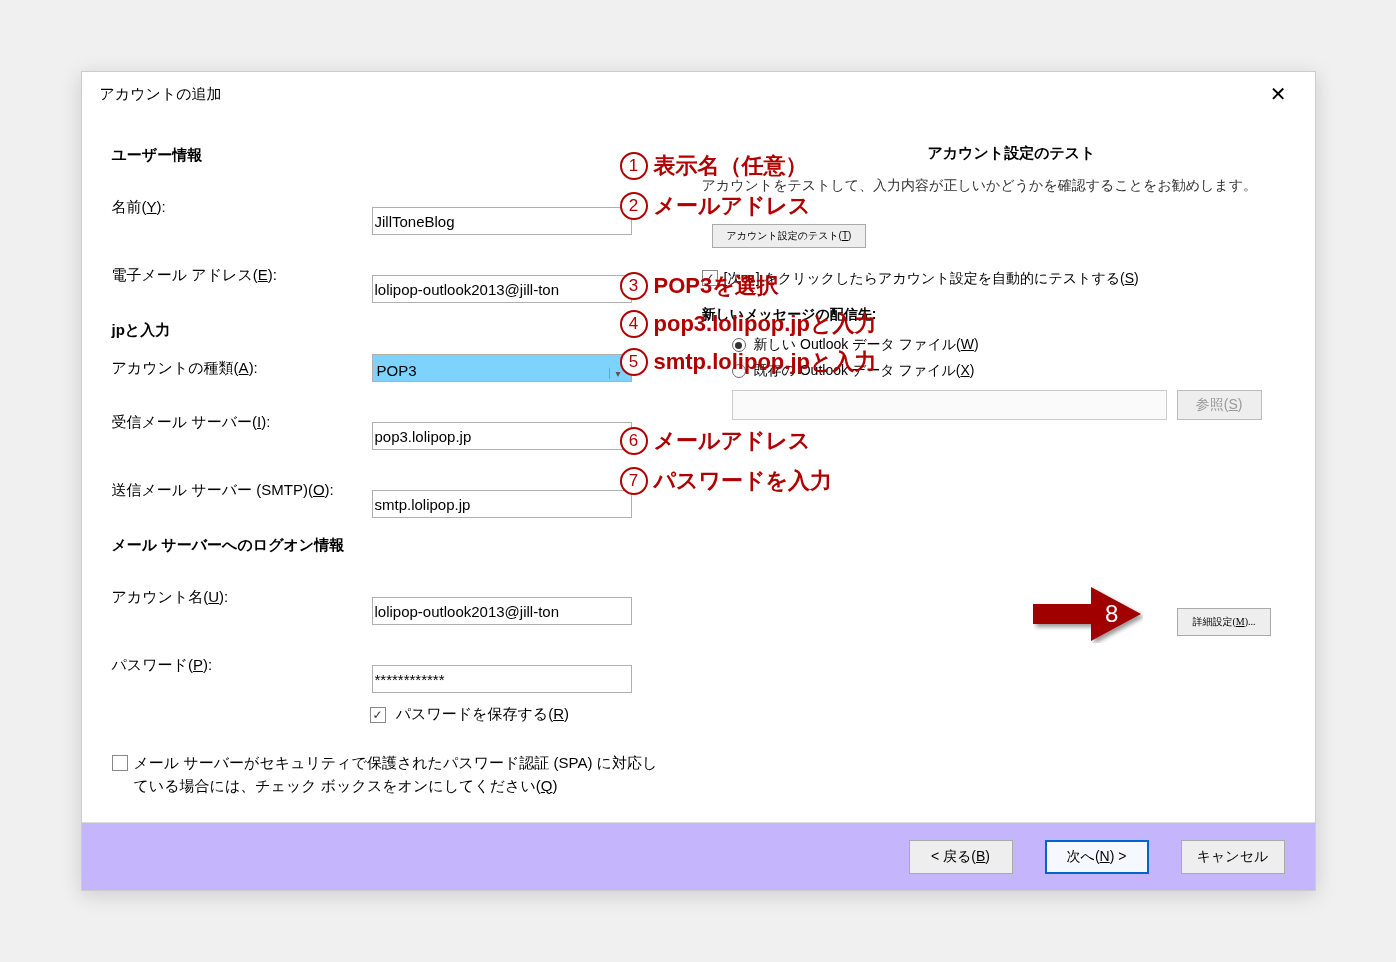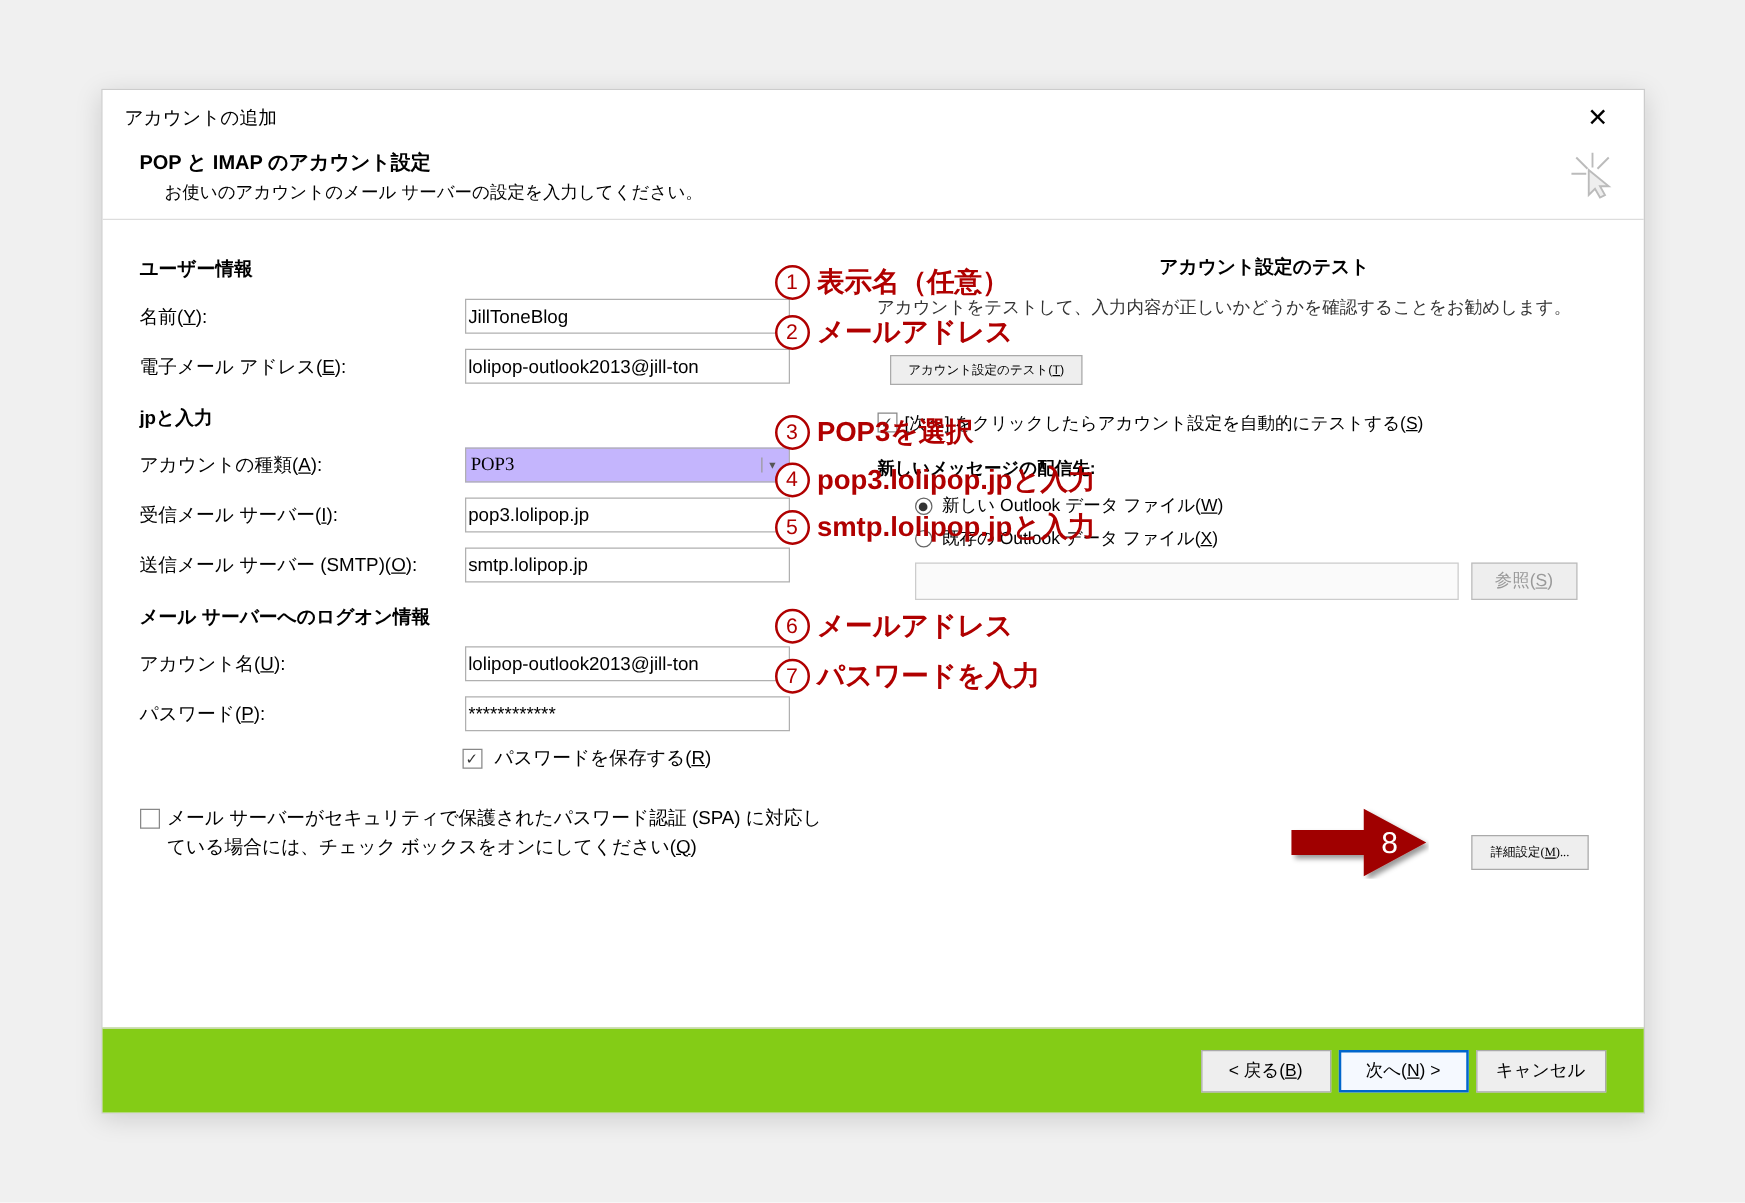--- a/index.html
+++ b/index.html
@@ -62,32 +62,33 @@
       margin-bottom: 12px;
     }
     .label { width: 260px; font-size: 15px; }
     .input {
       width: 260px;
       height: 28px;
       border: 1px solid #b0b0b0;
       padding: 2px 2px;
       font-size: 15px;
       font-family: Arial, sans-serif;
+      margin-top: 28px;
     }
     .select {
       width: 260px;
       height: 28px;
       border: 1px solid #b0b0b0;
       padding: 2px 4px;
       font-size: 15px;
-      background: #c4b5fd;
-      display: flex;
-      align-items: center;
+      background: #7dd3fc;
+      display: flex;
+      align-items: flex-end;
       justify-content: space-between;
-      font-family: Liberation Serif, serif;
+      font-family: Liberation Sans, sans-serif;
     }
     .select-btn {
       width: 18px;
       text-align: center;
       border-left: 1px solid #999;
       cursor: pointer;
       font-size: 10px;
       color: #555;
     }
     .checkbox {
@@ -207,22 +208,22 @@
     .footer {
       position: absolute;
       bottom: 0;
       width: 100%;
       height: 68px;
       border-top: 1px solid #ddd;
       display: flex;
       align-items: center;
       justify-content: flex-end;
       padding-right: 30px;
-      gap: 6px;
-      background: #84cc16;
+      gap: 32px;
+      background: #c4b5fd;
     }
     .footer button {
       min-width: 104px;
       height: 34px;
       background: #eee;
       border: 1px solid #aaa;
       font-size: 14px;
       font-family: inherit;
       cursor: pointer;
     }
@@ -264,35 +265,20 @@
 </head>
 <body>
 
 <div class="dialog">
 
   <div class="titlebar">
     <span class="title">アカウントの追加</span>
     <span class="close-btn">✕</span>
   </div>
 
-  <div class="header">
-    <div class="header-title">POP と IMAP のアカウント設定</div>
-    <div class="header-sub">お使いのアカウントのメール サーバーの設定を入力してください。</div>
-    <div class="cursor-icon">
-      <svg width="34" height="40" viewBox="0 0 34 40">
-        <g stroke="#bbb" stroke-width="1.5" fill="none">
-          <line x1="17" y1="0" x2="17" y2="12"></line>
-          <line x1="4" y1="4" x2="13" y2="13"></line>
-          <line x1="30" y1="4" x2="21" y2="13"></line>
-          <line x1="0" y1="17" x2="12" y2="17"></line>
-          <path d="M14 14 L14 34 L19 29 L23 36 L27 34 L23 27 L30 27 Z" fill="#eee"></path>
-        </g>
-      </svg>
-    </div>
-  </div>
 
   <div class="body">
 
     <div class="left-col">
       <div class="section-head">ユーザー情報</div>
 
       <div class="row">
         <div class="label">名前(<u>Y</u>):</div>
         <input class="input" value="JillToneBlog" style="">
       </div>

